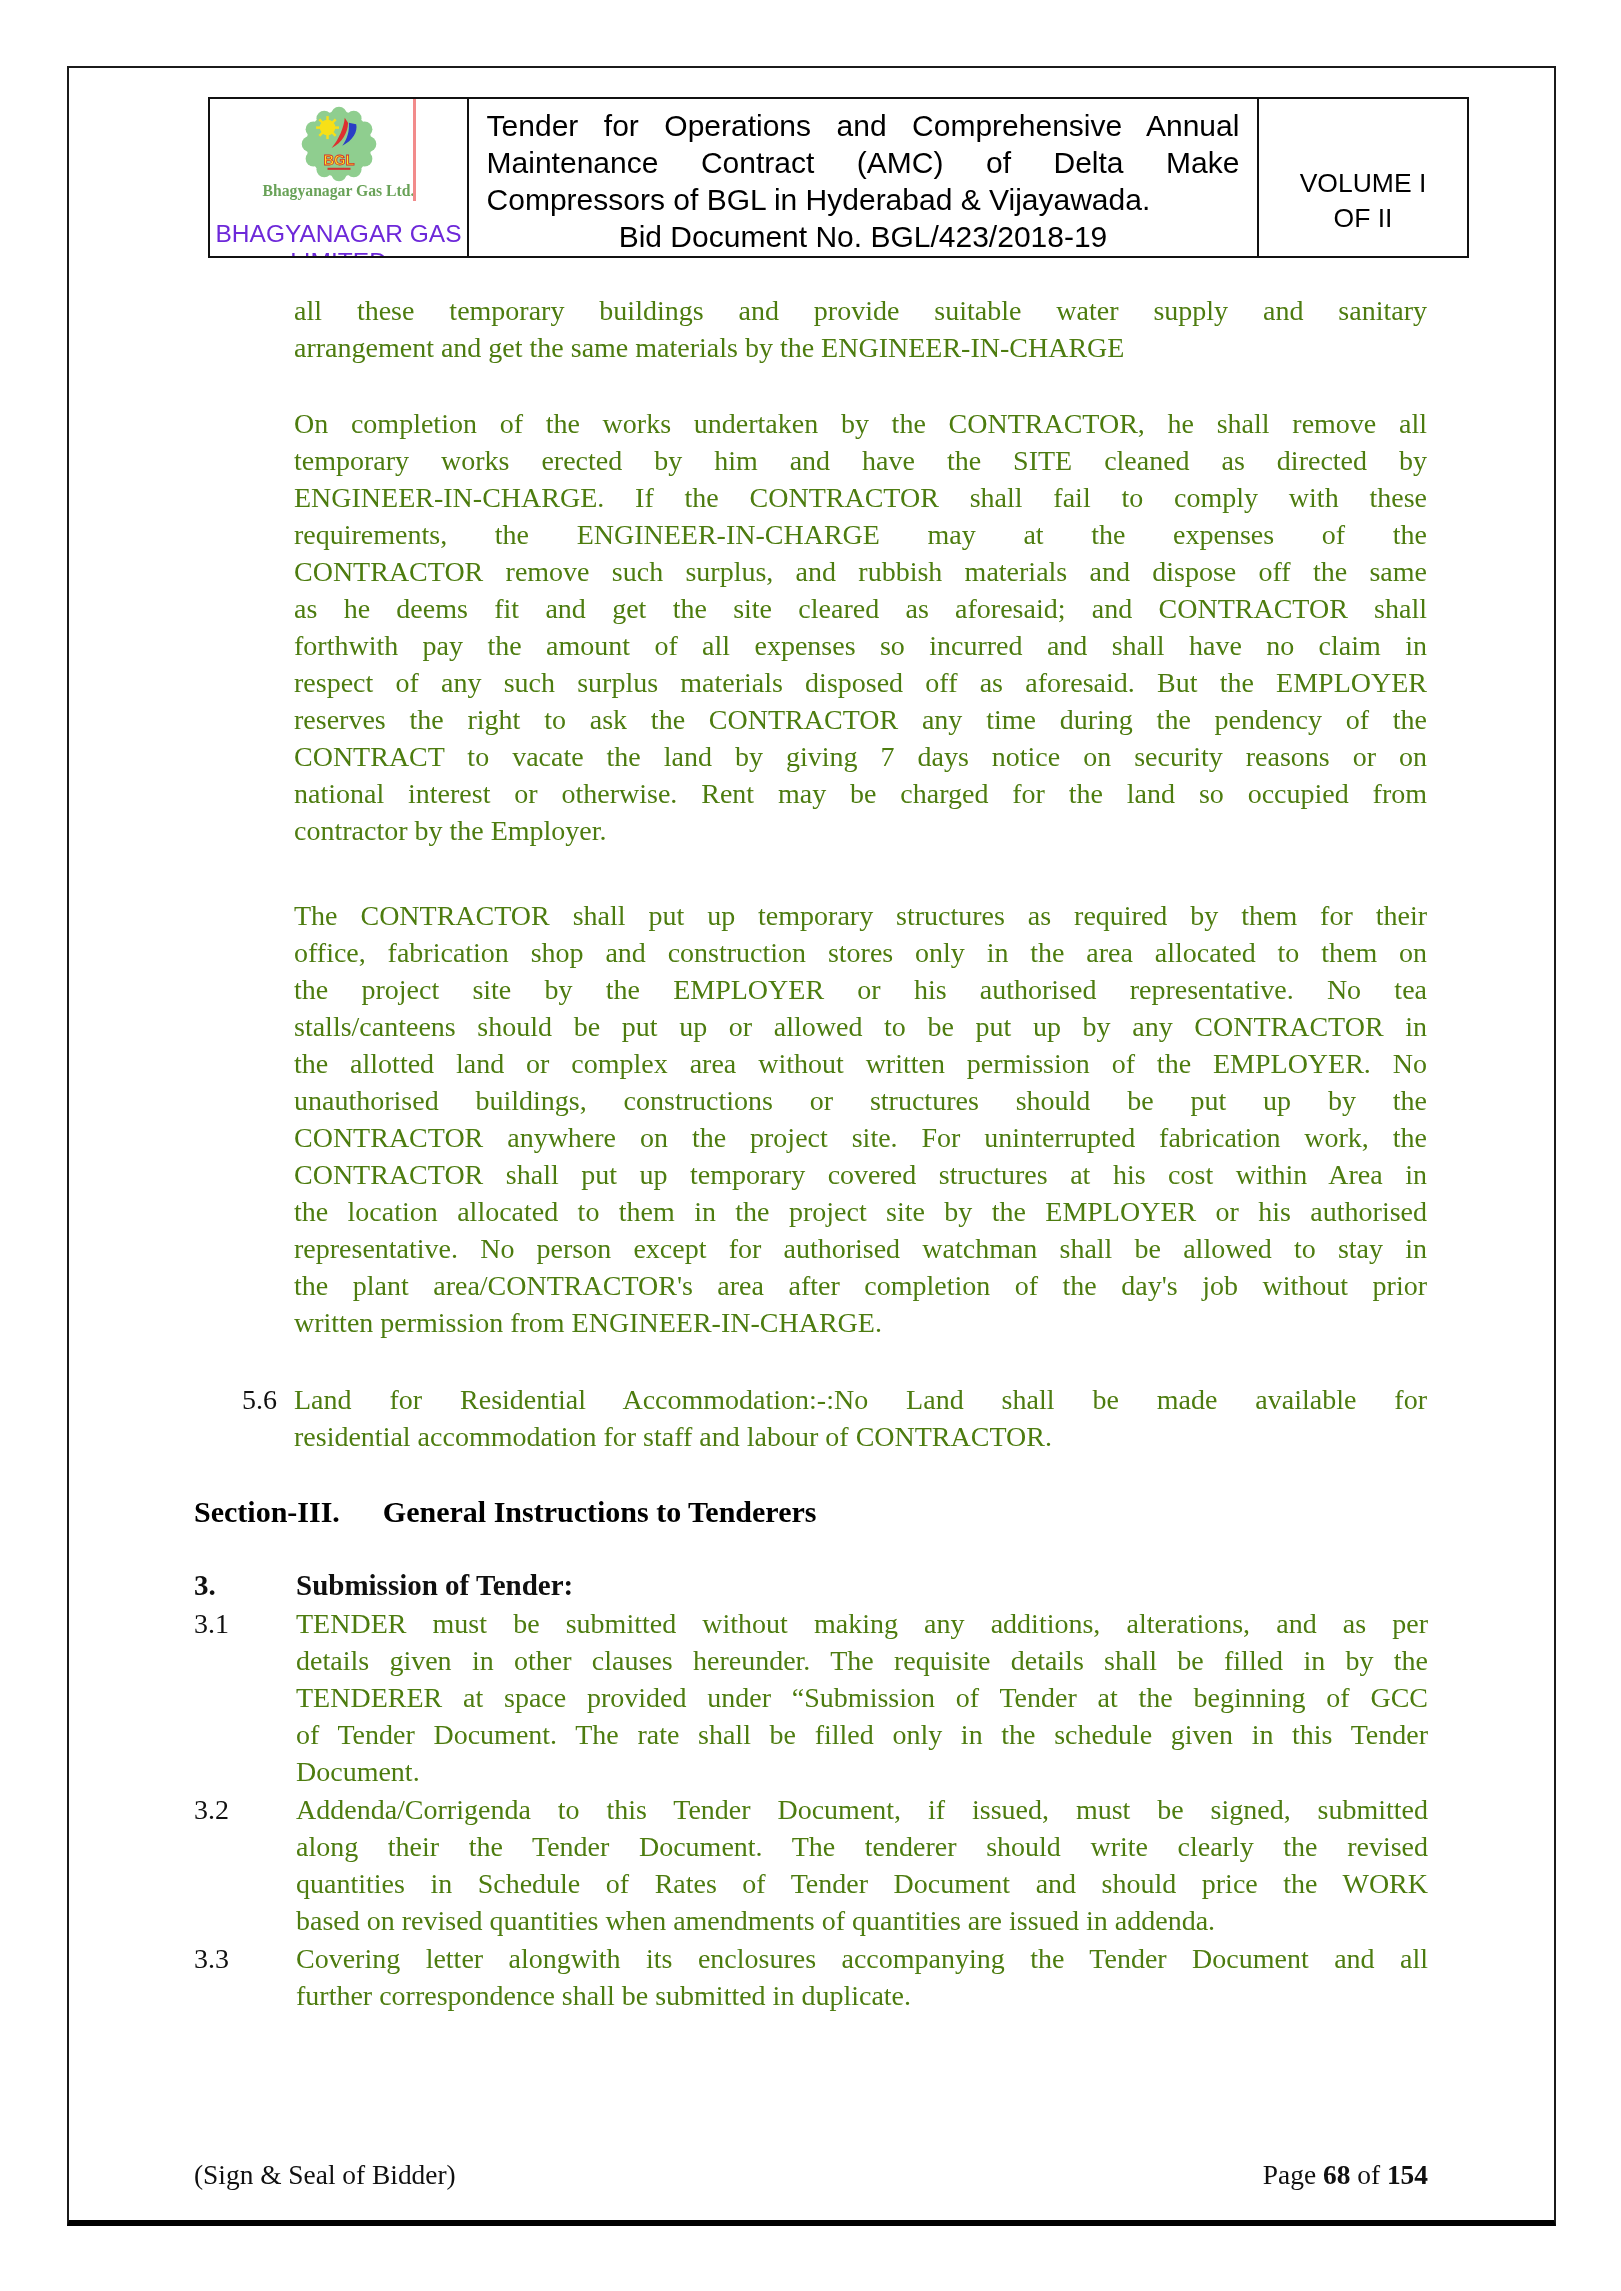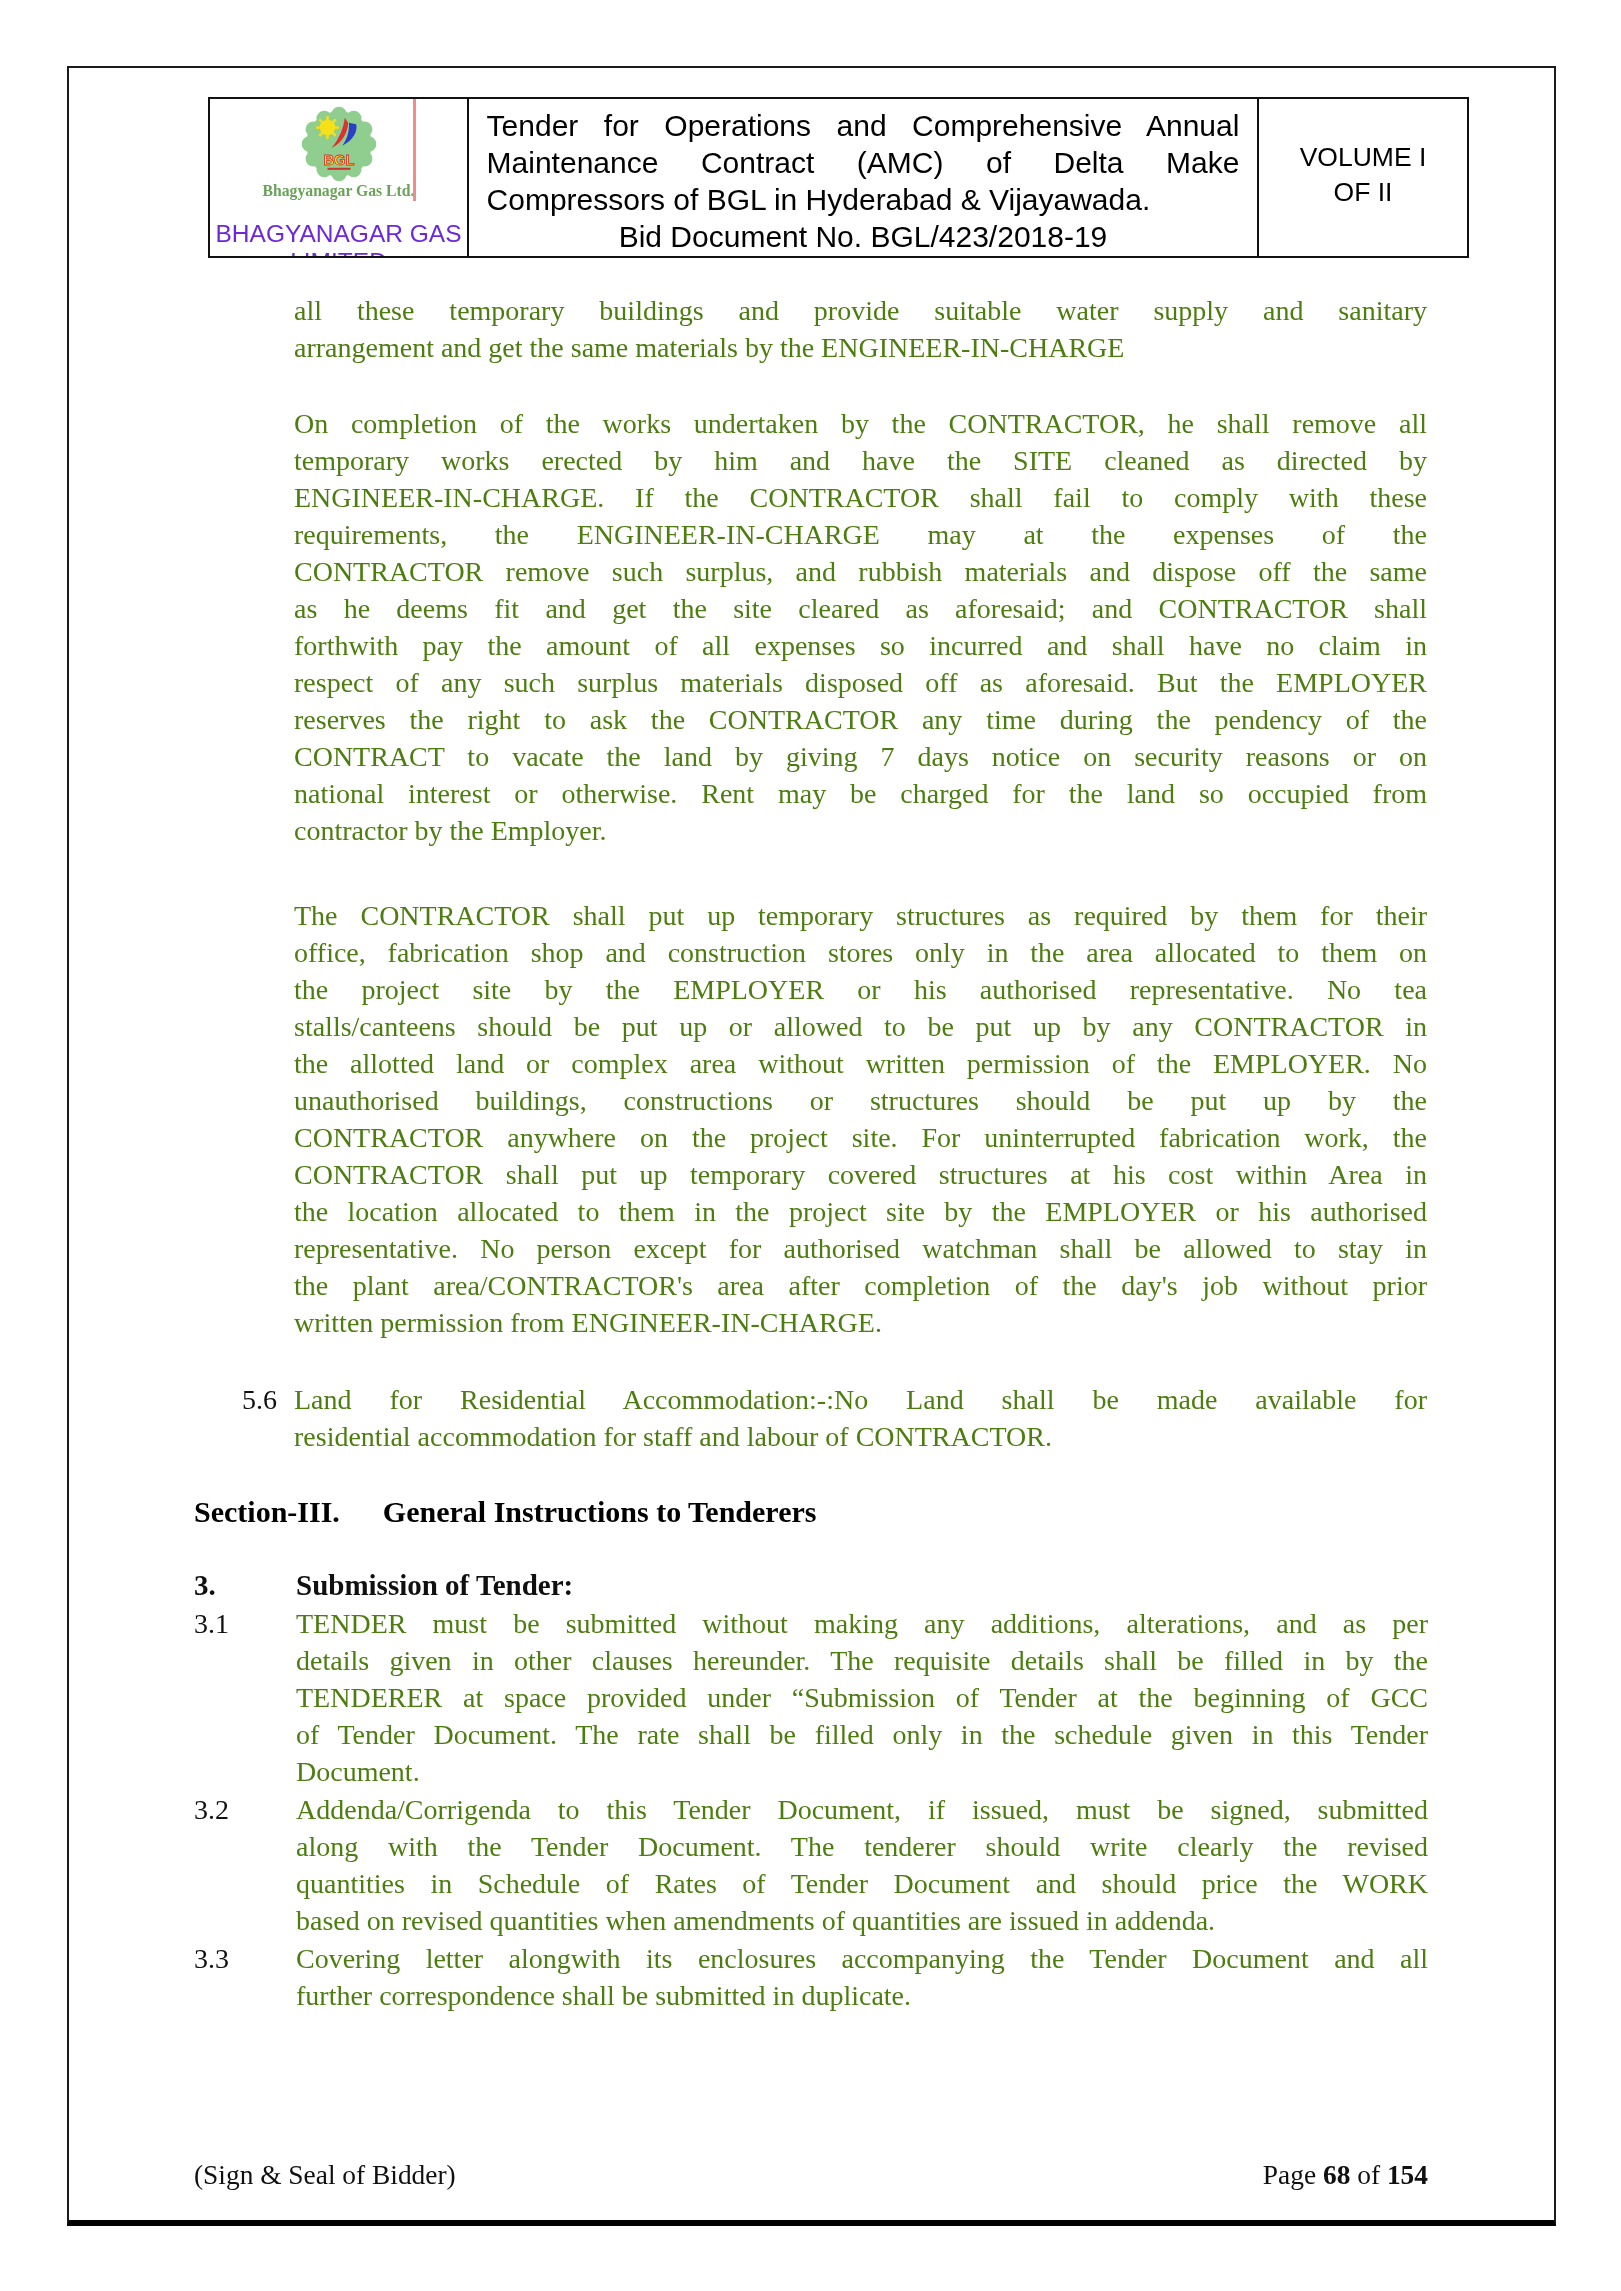--- a/index.html
+++ b/index.html
@@ -9,21 +9,21 @@
         border:2px solid #1b1b1b;border-bottom:6.9px solid #000;}
   
   .header-table{position:absolute;left:208px;top:97px;width:1261px;height:161px;
         display:flex;border:2px solid #111;box-sizing:border-box;background:#fff;}
   .cell-logo{width:257px;box-sizing:border-box;text-align:center;overflow:hidden;}
   .cell-title{flex:1;box-sizing:border-box;border-left:2px solid #111;border-right:2px solid #111;
         padding:7.8px 17.6px 0 17.6px;font-family:"Liberation Sans",sans-serif;
         font-size:30px;line-height:37px;color:#000;}
   .cell-volume{width:208px;box-sizing:border-box;text-align:center;
         font-family:"Liberation Sans",sans-serif;font-size:26.5px;line-height:35px;
-        padding-top:41px;color:#000;}
+        padding-top:67px;color:#000;}
   .logo-svg{display:block;margin:3.9px auto 0 auto;}
   .logo-sub{font-size:15.7px;line-height:16.7px;color:#69a258;font-weight:bold;margin-top:-2px;}
   .logo-company{font-family:"Liberation Sans",sans-serif;font-size:24.5px;line-height:28px;
         color:#6d28d9;margin-top:20px;}
   .red-line{position:absolute;left:413px;top:99px;width:2.9px;height:102px;background:#f28b8b;}
   
   .lines .tl{text-align:justify;text-align-last:justify;}
   .lines .tl.tl-last{text-align-last:left;}
   .title-lines .tl{text-align:justify;text-align-last:justify;}
   .title-lines .tl:nth-child(3){text-align-last:left;}
@@ -154,21 +154,21 @@
       <div class="tl">TENDER must be submitted without making any additions, alterations, and as per</div>
       <div class="tl">details given in other clauses hereunder. The requisite details shall be filled in by the</div>
       <div class="tl">TENDERER at space provided under “Submission of Tender at the beginning of GCC</div>
       <div class="tl">of Tender Document. The rate shall be filled only in the schedule given in this Tender</div>
       <div class="tl tl-last">Document.</div>
     </div>
 
   <div class="num" style="left:194px;top:1791px;">3.2</div>
   <div class="body-text lines" style="left:296px;top:1791px;width:1132px;">
       <div class="tl">Addenda/Corrigenda to this Tender Document, if issued, must be signed, submitted</div>
-      <div class="tl">along with the Tender Document. The tenderer should write clearly the revised</div>
+      <div class="tl">along their the Tender Document. The tenderer should write clearly the revised</div>
       <div class="tl">quantities in Schedule of Rates of Tender Document and should price the WORK</div>
       <div class="tl tl-last">based on revised quantities when amendments of quantities are issued in addenda.</div>
     </div>
 
   <div class="num" style="left:194px;top:1940px;">3.3</div>
   <div class="body-text lines" style="left:296px;top:1940px;width:1132px;">
       <div class="tl">Covering letter alongwith its enclosures accompanying the Tender Document and all</div>
       <div class="tl tl-last">further correspondence shall be submitted in duplicate.</div>
     </div>
 

